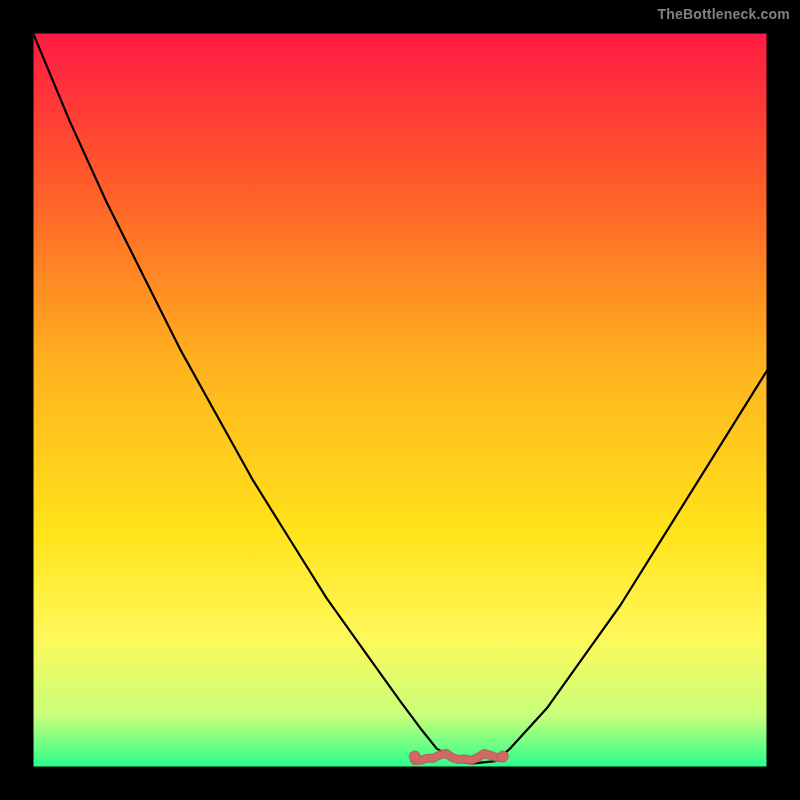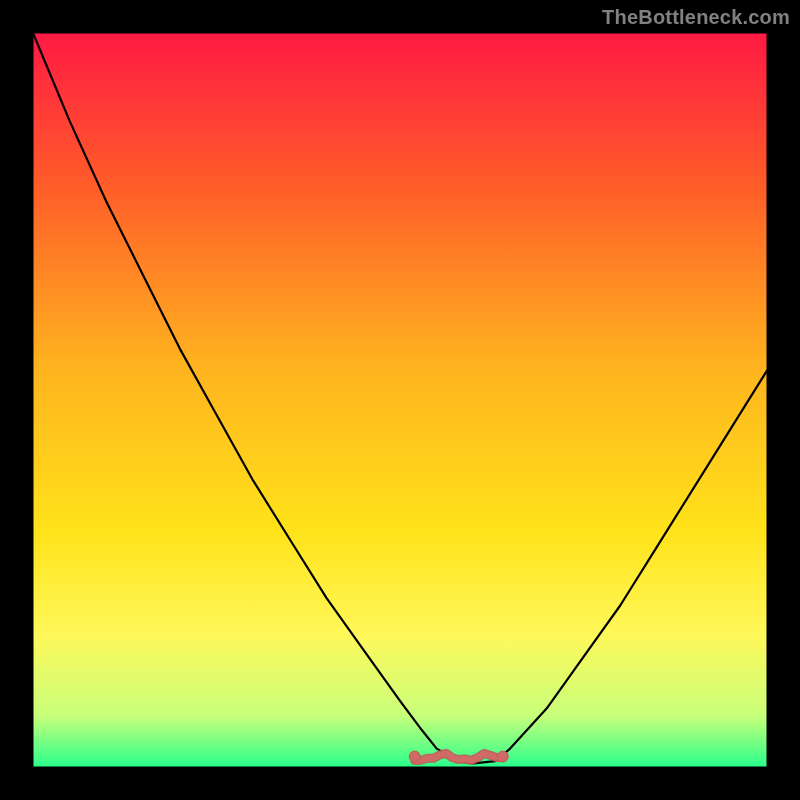--- a/index.html
+++ b/index.html
@@ -15,21 +15,21 @@
     width: 800px;
     height: 800px;
     background: #000000;
   }
   .attribution {
     position: absolute;
     top: 6px;
     right: 10px;
     color: #808080;
     font-family: Arial, Helvetica, sans-serif;
-    font-size: 20px;
+    font-size: 14px;
     font-weight: bold;
     letter-spacing: 0.2px;
     text-align: center;
   }
   svg {
     position: absolute;
     left: 0;
     top: 0;
   }
 </style>

